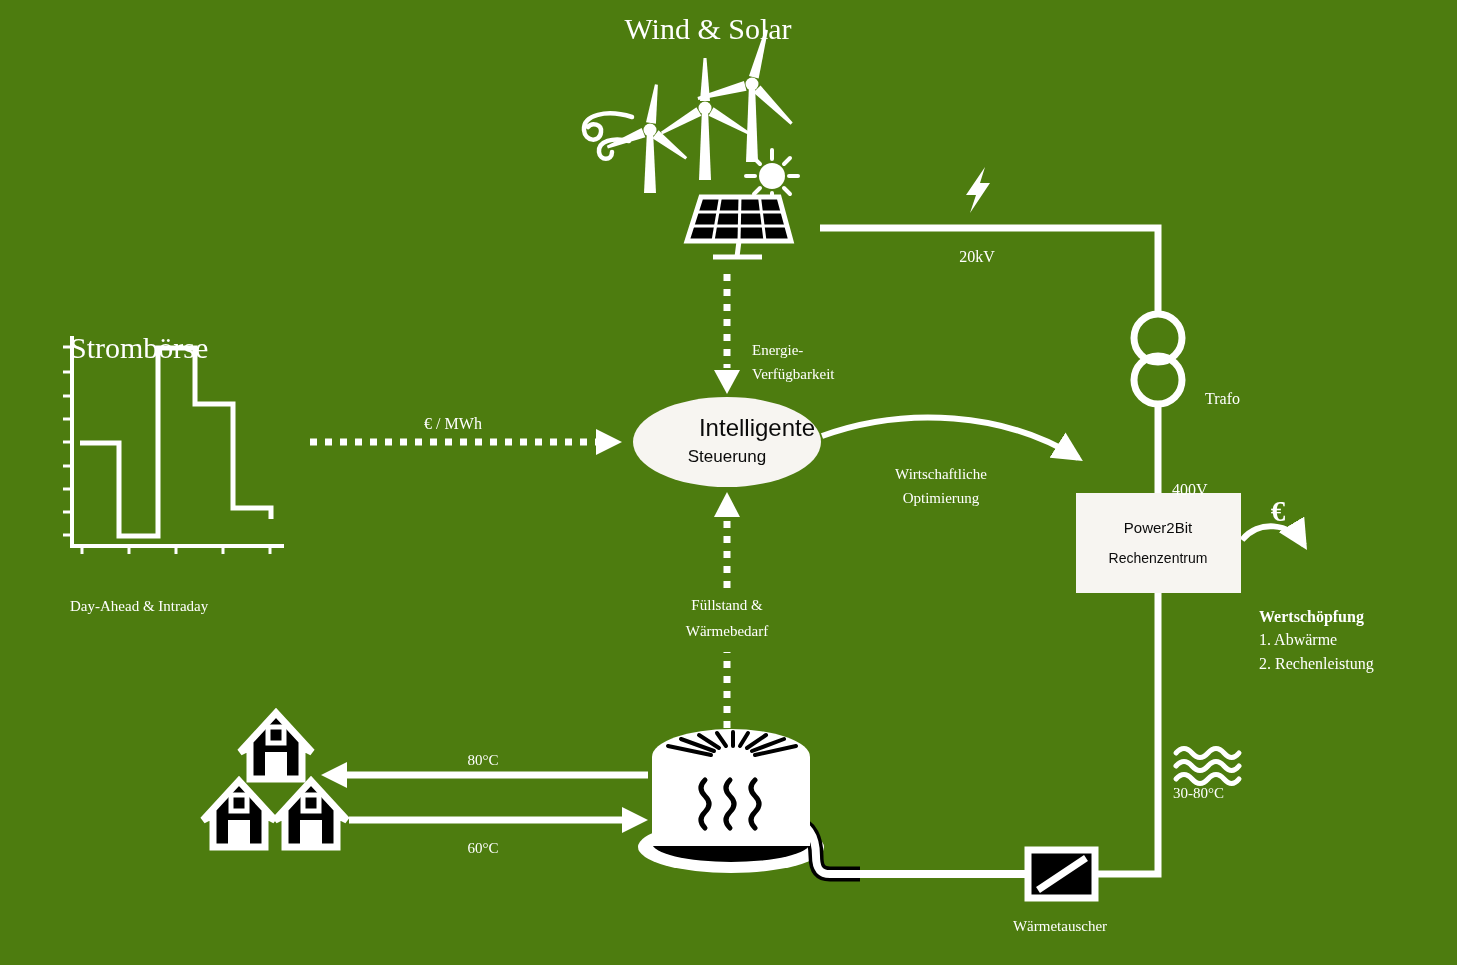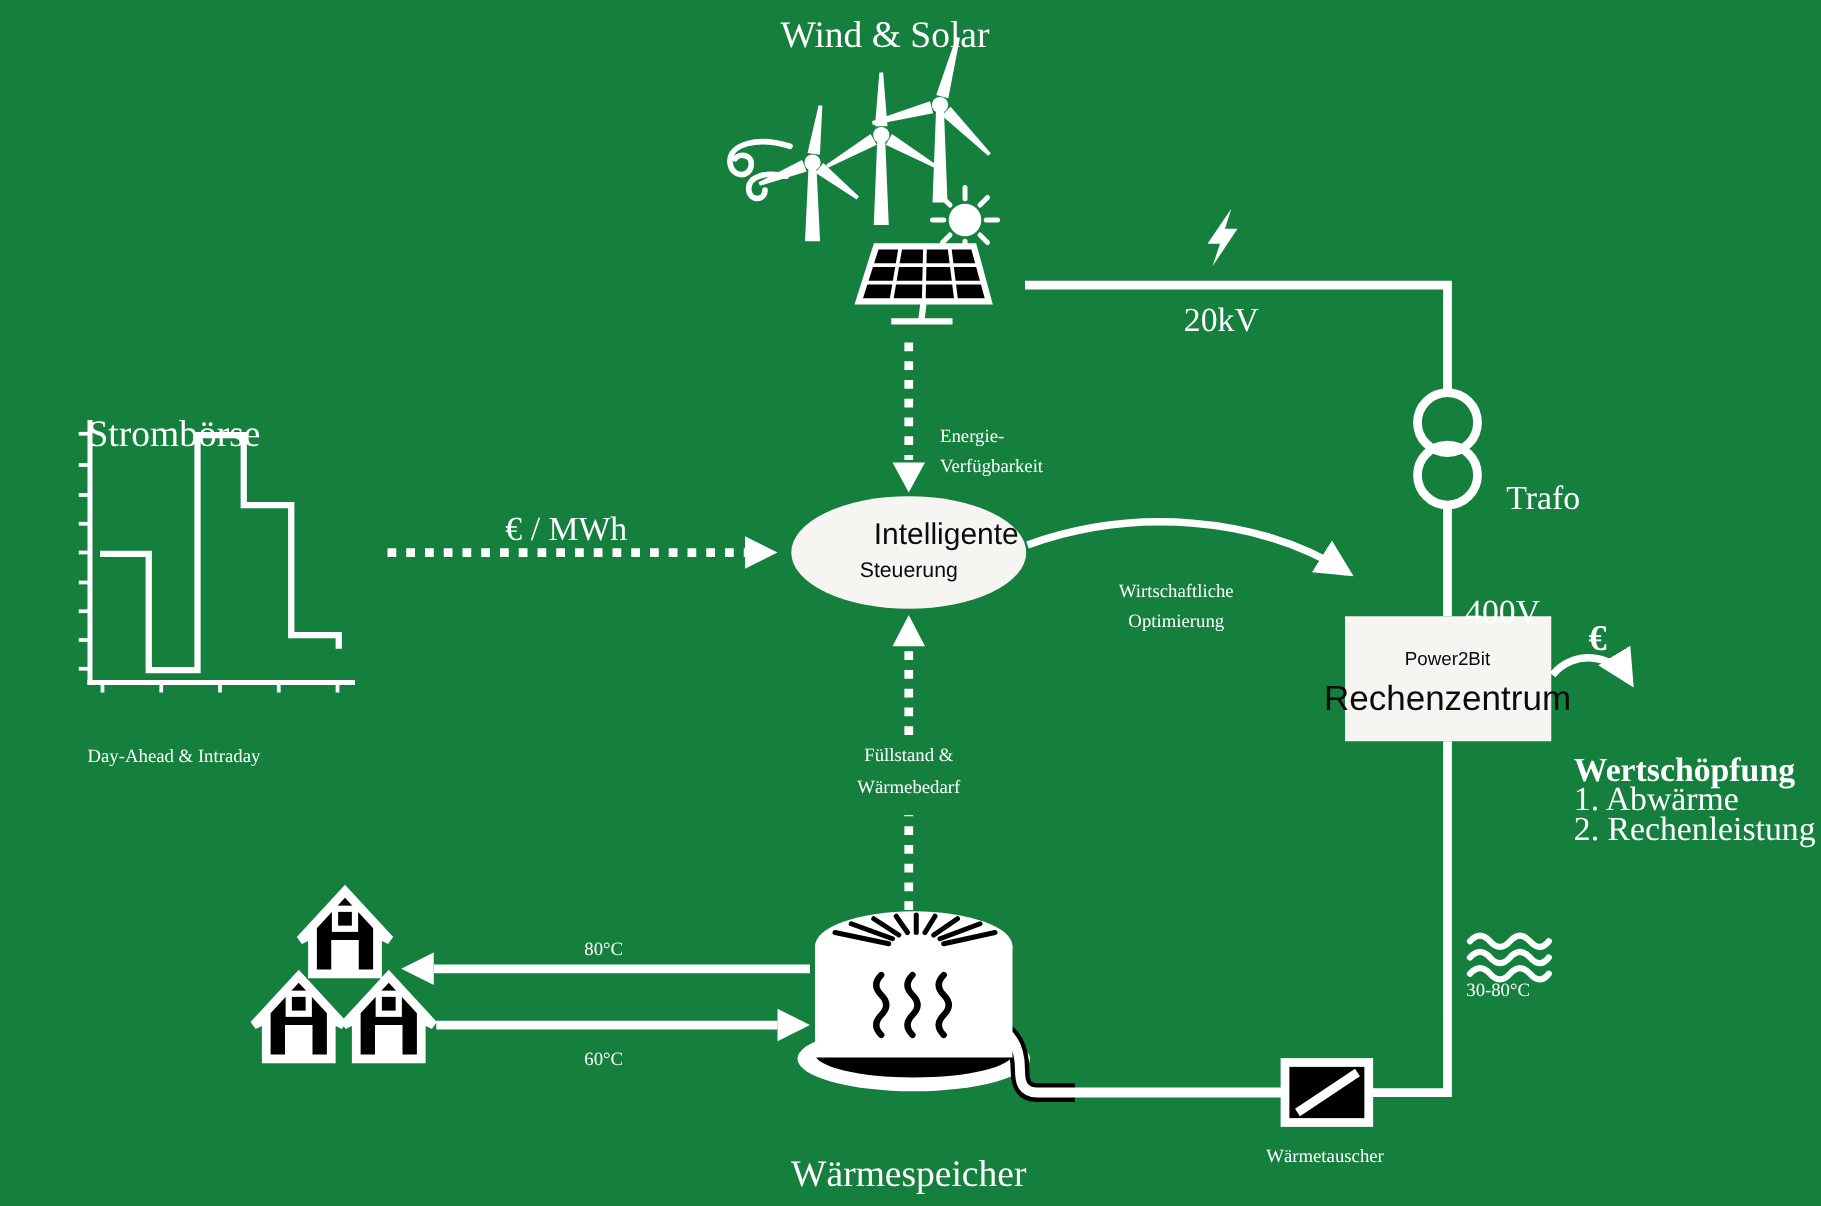--- a/index.html
+++ b/index.html
@@ -1,19 +1,19 @@
 <!DOCTYPE html>
 <html><head>
 <meta charset="utf-8">
 <style>
   html,body{margin:0;padding:0;background:#000;}
-  #stage{position:relative;width:1457px;height:965px;background:#15803d;overflow:hidden;
+  #stage{position:relative;width:1457px;height:965px;background:#4d7c0f;overflow:hidden;
          font-family:"Liberation Serif", serif;}
   #diagram-svg{position:absolute;left:0;top:0;}
-  .lbl{position:absolute;color:#fff;font-size:27px;white-space:nowrap;line-height:1.1;}
+  .lbl{position:absolute;color:#fff;font-size:16px;white-space:nowrap;line-height:1.1;}
   .lbl.center{transform:translate(-50%,-50%);text-align:center;}
   .lbl.leftmid{transform:translateY(-50%);margin-top:37px;}
   .title{font-size:30px;}
   .small{font-size:15px;}
   .bold{font-weight:bold;}
   .sans{font-family:"Liberation Sans", sans-serif;color:#0b0b0b;font-weight:500;}
   .euro-big{font-size:29px;font-weight:bold;}
 </style>
 </head>
 <body>
@@ -239,26 +239,25 @@
 
   <div class="lbl center small" style="left:727px;top:605px">Füllstand &amp;</div>
   <div class="lbl center small" style="left:727px;top:631px">Wärmebedarf</div>
 
   <div class="lbl center small" style="left:483px;top:760px">80°C</div>
   <div class="lbl center small" style="left:483px;top:848px">60°C</div>
   <div class="lbl leftmid small" style="left:1173px;top:756px">30-80°C</div>
 
   <div class="lbl center small" style="left:1060px;top:926px">Wärmetauscher</div>
 
-  <div class="lbl center title" style="left:727px;top:939px">Wärmespeicher</div>
 
   <div class="lbl center euro-big" style="left:1278px;top:512px">€</div>
   <div class="lbl leftmid bold" style="left:1259px;top:580px">Wertschöpfung</div>
   <div class="lbl leftmid" style="left:1259px;top:603px">1. Abwärme</div>
   <div class="lbl leftmid" style="left:1259px;top:627px">2. Rechenleistung</div>
 
   <div class="lbl center sans" style="left:757px;top:428px;font-size:24px">Intelligente</div>
   <div class="lbl center sans" style="left:727px;top:457px;font-size:17px">Steuerung</div>
 
   <div class="lbl center sans" style="left:1158px;top:528px;font-size:15px">Power2Bit</div>
-  <div class="lbl center sans" style="left:1158px;top:559px;font-size:28px">Rechenzentrum</div>
+  <div class="lbl center sans" style="left:1158px;top:559px;font-size:14px">Rechenzentrum</div>
 
 </div>
 
 </body></html>

